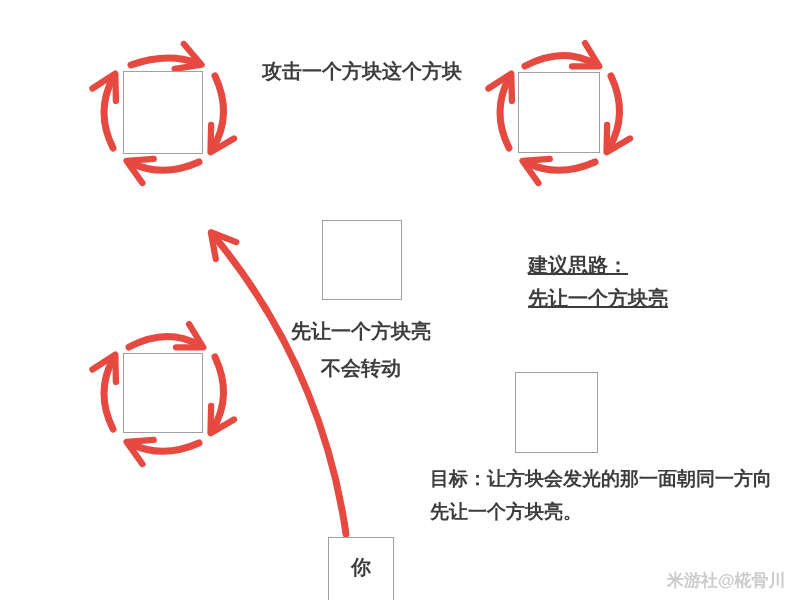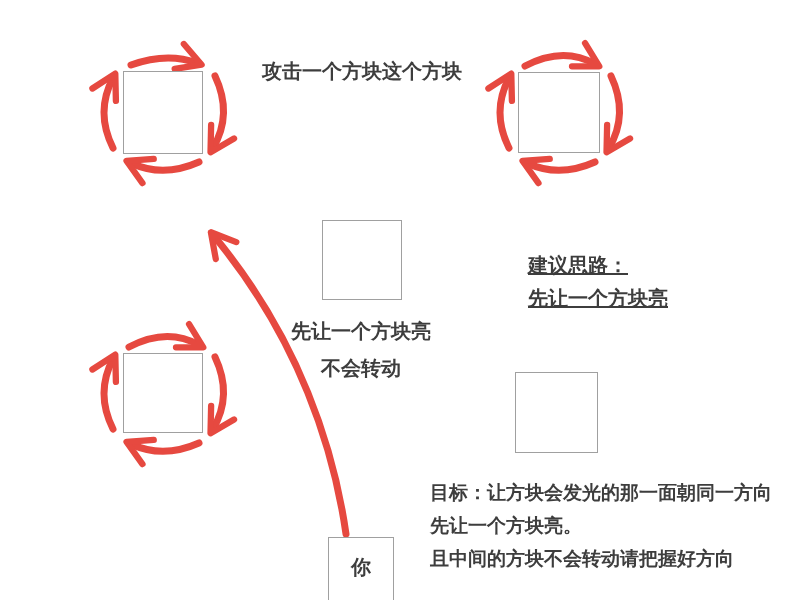--- a/index.html
+++ b/index.html
@@ -51,21 +51,21 @@
   .note {
     position: absolute;
     font-size: 20px;
     font-weight: 600;
     line-height: 33px;
     white-space: nowrap;
   }
   .note-attack   { left: 262px; top: 55px; text-align: right; }
   .note-center   { left: 281px; top: 313px; width: 160px; text-align: center; line-height: 37px; }
   .note-suggest  { left: 528px; top: 249px; text-decoration: underline; }
-  .note-goal     { left: 430px; top: 476px; font-size: 19px; line-height: 33px; }
+  .note-goal     { left: 430px; top: 462px; font-size: 19px; line-height: 33px; }
   .watermark {
     position: absolute;
     left: 667px; top: 569px;
     font-size: 17px;
     font-weight: 600;
     color: var(--watermark);
     white-space: nowrap;
   }
 </style>
 </head>
@@ -124,17 +124,17 @@
   </div>
 
   <div class="note note-suggest">
     <div>建议思路：</div>
     <div>先让一个方块亮</div>
   </div>
 
   <div class="note note-goal">
     <div>目标：让方块会发光的那一面朝同一方向</div>
     <div>先让一个方块亮。</div>
-    <div>且中间的方块不会转动请把握好方向</div>
   </div>
 
+  <div class="watermark">米游社@椛骨川</div>
 
 </div>
 
 </body></html>

